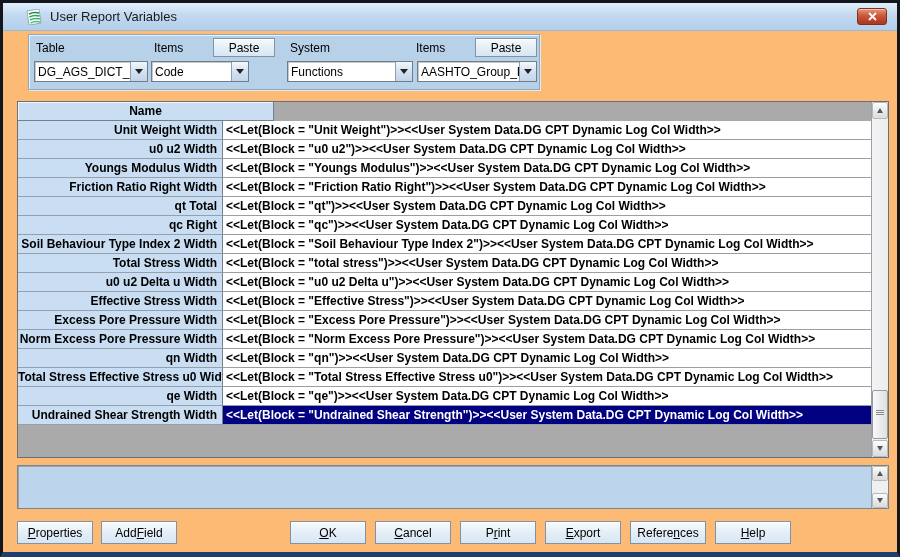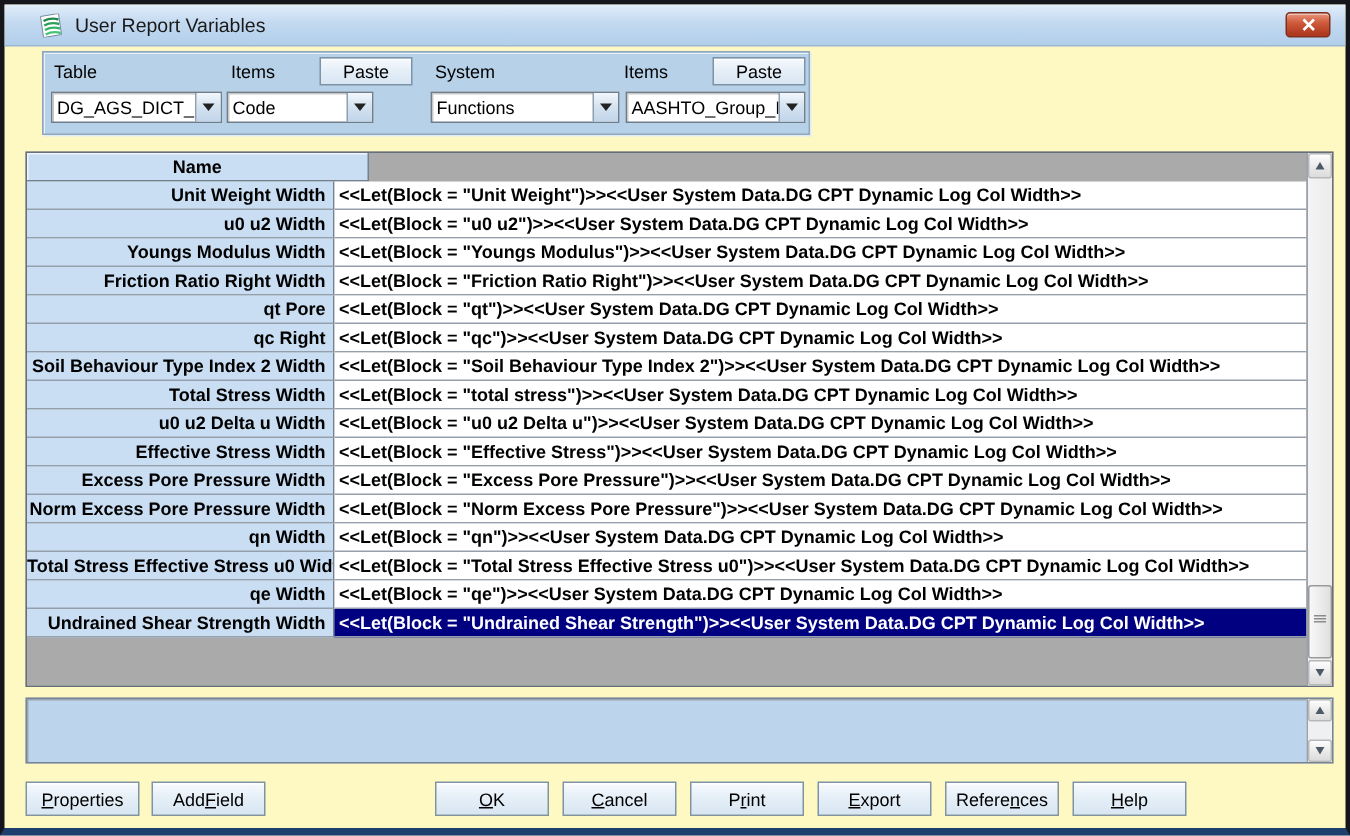--- a/index.html
+++ b/index.html
@@ -1,19 +1,19 @@
 <!DOCTYPE html>
 <html><head>
 <meta charset="utf-8">
 <style>
   * { margin:0; padding:0; box-sizing:border-box; }
   html,body { width:900px; height:557px; font-family:"Liberation Sans", sans-serif; }
   .window {
     position:absolute; left:0; top:0; width:900px; height:557px;
-    background:#fef9c3;
+    background:#fdba74;
     border:3px solid #14161c; border-bottom:5px solid #1d3f6e;
     overflow:hidden;
   }
   
   .titlebar {
     position:absolute; left:0; top:0; right:0; height:28px;
     background:linear-gradient(#e2eefa, #c3d9f0 45%, #b2cfeb);
     border-bottom:1px solid #9db8d2;
     display:flex; align-items:center; padding-left:22px;
   }
@@ -64,21 +64,21 @@
     position:absolute; left:14px; top:98px; width:872px; height:357px;
     border:1px solid #67707a; background:#acacac;
   }
   .grid-inner { position:absolute; left:0; top:0; right:17px; bottom:0; background:#aaaaaa; overflow:hidden; }
   .grid-header { display:flex; height:19px; }
   .hdr-cell {
     background:#c9def2; font-weight:bold; font-size:12px; text-align:center;
     line-height:18px; border-right:1px solid #74808c; border-bottom:1px solid #74808c;
     box-shadow:inset 1px 1px 0 #eef5fc;
   }
-  .hdr-name { width:228px; }
+  .hdr-name { width:256px; }
   .hdr-value { flex:1; border-right:none; }
   .grid-row { display:flex; height:19px; }
   .cell {
     font-size:12px; font-weight:bold; line-height:18px;
     white-space:nowrap; overflow:hidden;
     border-bottom:1px solid #95a0ab;
   }
   .cell-name {
     width:205px; background:#c9def2; color:#000;
     text-align:right; padding-right:5px; border-right:1px solid #74808c;
@@ -195,21 +195,21 @@
           </div>
           <div class="grid-row">
             <div class="cell cell-name">Youngs Modulus Width</div>
             <div class="cell cell-value">&lt;&lt;Let(Block = "Youngs Modulus")&gt;&gt;&lt;&lt;User System Data.DG CPT Dynamic Log Col Width&gt;&gt;</div>
           </div>
           <div class="grid-row">
             <div class="cell cell-name">Friction Ratio Right Width</div>
             <div class="cell cell-value">&lt;&lt;Let(Block = "Friction Ratio Right")&gt;&gt;&lt;&lt;User System Data.DG CPT Dynamic Log Col Width&gt;&gt;</div>
           </div>
           <div class="grid-row">
-            <div class="cell cell-name">qt Pore</div>
+            <div class="cell cell-name">qt Total</div>
             <div class="cell cell-value">&lt;&lt;Let(Block = "qt")&gt;&gt;&lt;&lt;User System Data.DG CPT Dynamic Log Col Width&gt;&gt;</div>
           </div>
           <div class="grid-row">
             <div class="cell cell-name">qc Right</div>
             <div class="cell cell-value">&lt;&lt;Let(Block = "qc")&gt;&gt;&lt;&lt;User System Data.DG CPT Dynamic Log Col Width&gt;&gt;</div>
           </div>
           <div class="grid-row">
             <div class="cell cell-name">Soil Behaviour Type Index 2 Width</div>
             <div class="cell cell-value">&lt;&lt;Let(Block = "Soil Behaviour Type Index 2")&gt;&gt;&lt;&lt;User System Data.DG CPT Dynamic Log Col Width&gt;&gt;</div>
           </div>

